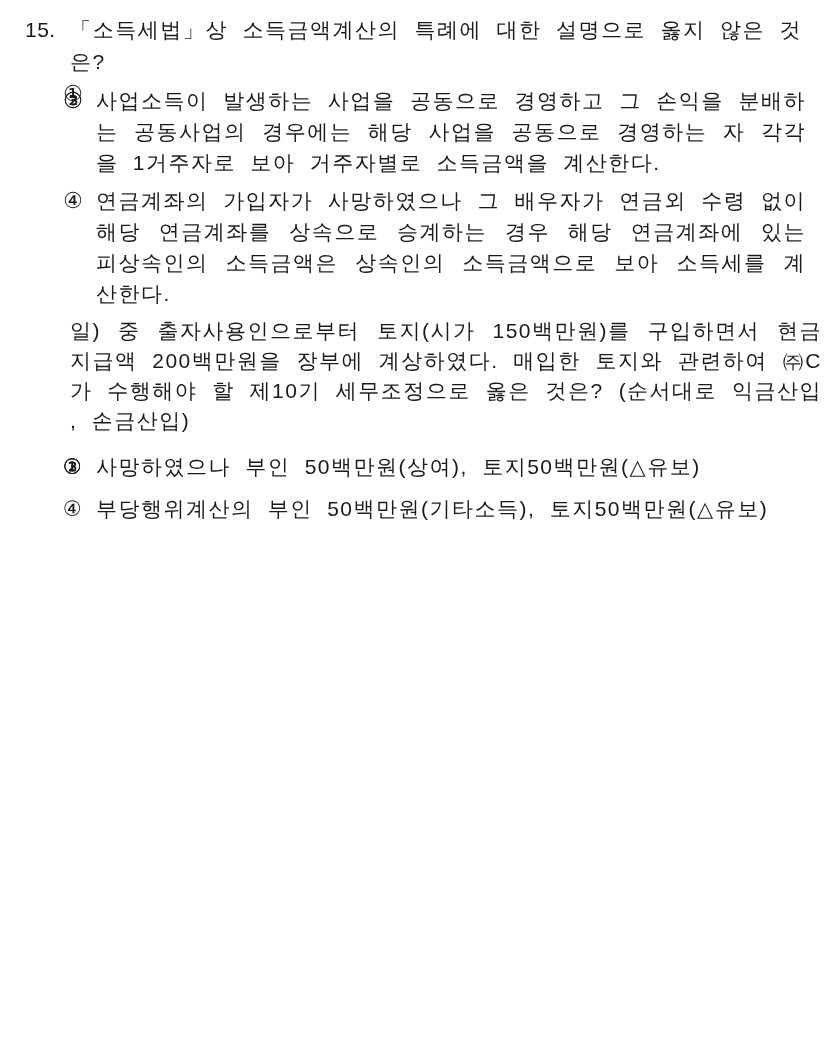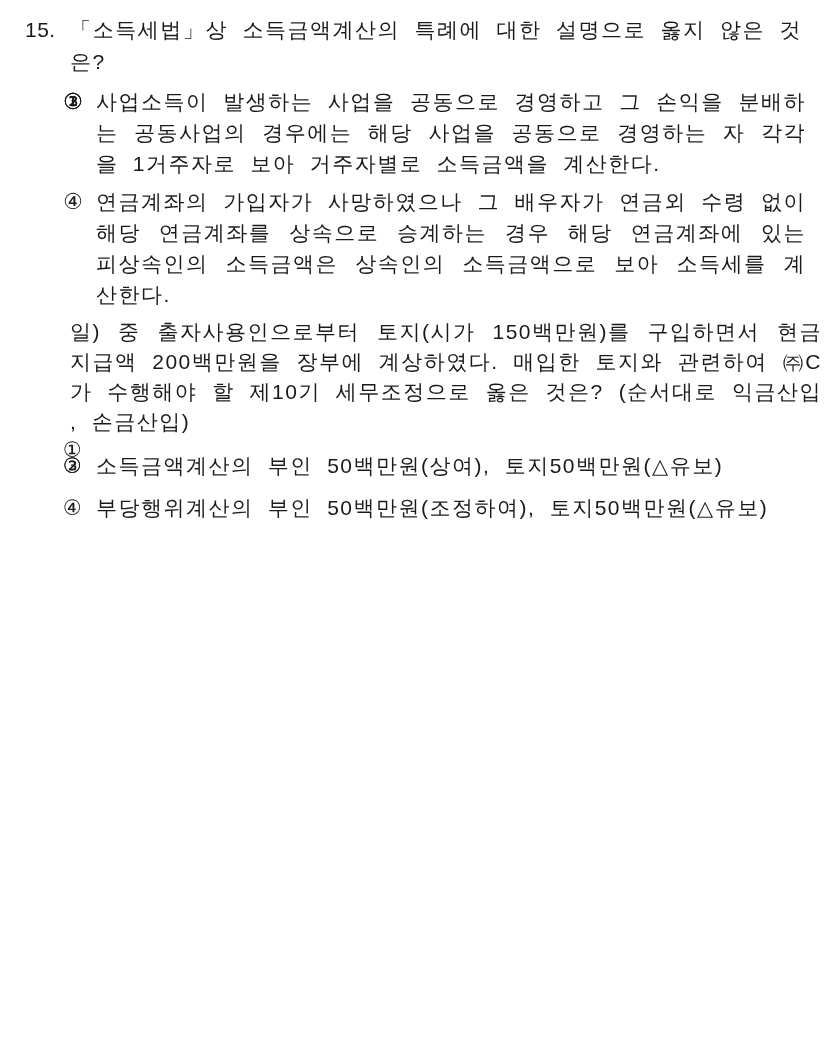--- a/index.html
+++ b/index.html
@@ -21,21 +21,20 @@
     text-align: justify;
     word-break: break-all;
     line-break: anywhere;
   }
   
   .q15-stem {
     position: relative;
     padding-left: 70px;
     padding-right: 24px;
     line-height: 32px;
-    margin-bottom: 8px;
   }
   .q-num {
     position: absolute;
     left: 25px;
     top: 0;
     letter-spacing: 0.5px;
     word-spacing: normal;
   }
   
   .opt {
@@ -50,21 +49,21 @@
     font-size: 22px;
     letter-spacing: 0;
     word-spacing: normal;
   }
   .opt-u { line-height: 31px; margin-bottom: 7px; }   
   .frag-stem {
     padding-left: 70px;
     padding-right: 4px;
     line-height: 30px;
     margin-top: 5px;
-    margin-bottom: 0;
+    margin-bottom: 18px;
   }
   .opt-l { line-height: 26px; margin-bottom: 16px; }  
   .opt-l .marker { font-size: 21px; }
 </style>
 </head>
 <body>
 
 <div>
 
   <section>
@@ -97,22 +96,22 @@
     <div class="txt opt opt-l">
       <span class="marker">①</span>
     </div>
 
     <div class="txt opt opt-l">
       <span class="marker">②</span>
     </div>
 
     <div class="txt opt opt-l">
       <span class="marker">③</span>
-      <span>소득금액계산의 부인 50백만원(상여), 토지50백만원(△유보)</span>
+      <span>사망하였으나 부인 50백만원(상여), 토지50백만원(△유보)</span>
     </div>
 
     <div class="txt opt opt-l">
       <span class="marker">④</span>
-      <span>부당행위계산의 부인 50백만원(조정하여), 토지50백만원(△유보)</span>
+      <span>부당행위계산의 부인 50백만원(기타소득), 토지50백만원(△유보)</span>
     </div>
   </section>
 
 </div>
 
 </body></html>

